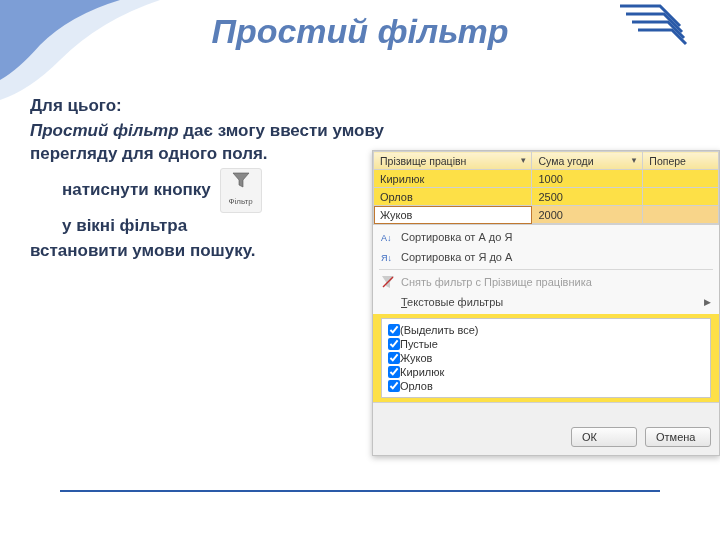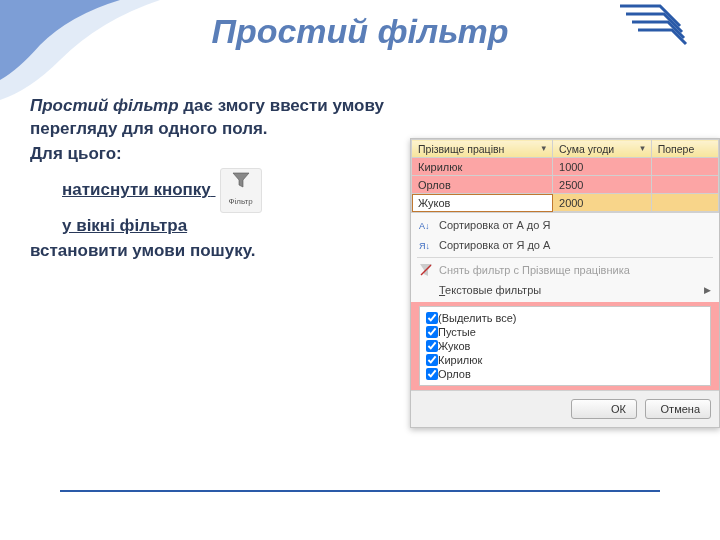--- a/index.html
+++ b/index.html
@@ -27,21 +27,21 @@
     position: absolute;
     top: 95px; left: 30px;
     width: 390px;
     font-size: 17px;
     font-weight: bold;
     color: #2a3a5a;
     line-height: 1.35;
   }
   .body-text .em { font-style: italic; }
   .body-text p { margin-bottom: 2px; }
-  .body-text .indent { padding-left: 32px; text-decoration: underline; }
+  .body-text .indent { padding-left: 32px; }
   .filter-btn {
     display: inline-block;
     vertical-align: middle;
     width: 42px;
     text-align: center;
     background: #f4f4f4;
     border: 1px solid #e0e0e0;
     border-radius: 3px;
     padding: 3px 4px 1px;
     margin-left: 4px;
@@ -52,23 +52,23 @@
   .footer-line {
     position: absolute;
     left: 60px; right: 60px;
     bottom: 48px;
     height: 2px;
     background: #2a5aa8;
   }
   
   .app-shot {
     position: absolute;
-    top: 138px; right: 0;
-    width: 310px;
-    background: #fca5a5;
+    top: 150px; right: 0;
+    width: 348px;
+    background: #fde047;
     border: 1px solid #c2c2c2;
     box-shadow: 0 2px 6px rgba(0,0,0,0.25);
     font-family: "Segoe UI", Tahoma, sans-serif;
     font-size: 11px;
     color: #333;
   }
   .tbl { width: 100%; border-collapse: collapse; }
   .tbl th, .tbl td {
     border: 1px solid #d0d0d0;
     padding: 2px 6px;
@@ -120,45 +120,46 @@
     background: #f0f0f0;
     border-top: 1px solid #d0d0d0;
   }
   .btn {
     min-width: 66px;
     padding: 3px 10px;
     font-size: 11px;
     background: linear-gradient(#fdfdfd,#e6e6e6);
     border: 1px solid #a8a8a8;
     border-radius: 3px;
-    text-align: right;
+    text-align: left;
+    margin-top: 16px;
   }
   u.acc { text-decoration: underline; }
 </style>
 </head>
 <body>
 
 <svg class="bg-deco" viewBox="0 0 720 100">
   <path d="M0 0 H160 Q100 20 60 60 Q30 90 0 100 Z" fill="#d6e2f4" opacity="0.7"></path>
   <path d="M0 0 H120 Q70 15 40 45 Q18 70 0 80 Z" fill="#3a6ac0" opacity="0.6"></path>
   <g stroke="#2a5aa8" stroke-width="3" fill="none">
     <path d="M620 6 L660 6 L680 26"></path>
     <path d="M626 14 L664 14 L682 32"></path>
     <path d="M632 22 L668 22 L684 38"></path>
     <path d="M638 30 L672 30 L686 44"></path>
   </g>
 </svg>
 
 <h1 class="slide-title">Простий фільтр</h1>
 
 <div class="body-text">
+  <p>Для цього:</p>
   <p>
     <span class="em">Простий фільтр</span><span> дає змогу ввести умову перегляду для одного поля.</span>
   </p>
-  <p>Для цього:</p>
   <p class="indent">
     <span>натиснути кнопку</span>
     <span class="filter-btn">
       <svg width="18" height="16" viewBox="0 0 18 16">
         <path d="M1 1 H17 L11 8 V15 L7 13 V8 Z" fill="#888" stroke="#555" stroke-width="0.6"></path>
       </svg>
       <span class="lbl">Фільтр</span>
     </span>
   </p>
   <p class="indent">у вікні фільтра</p>

